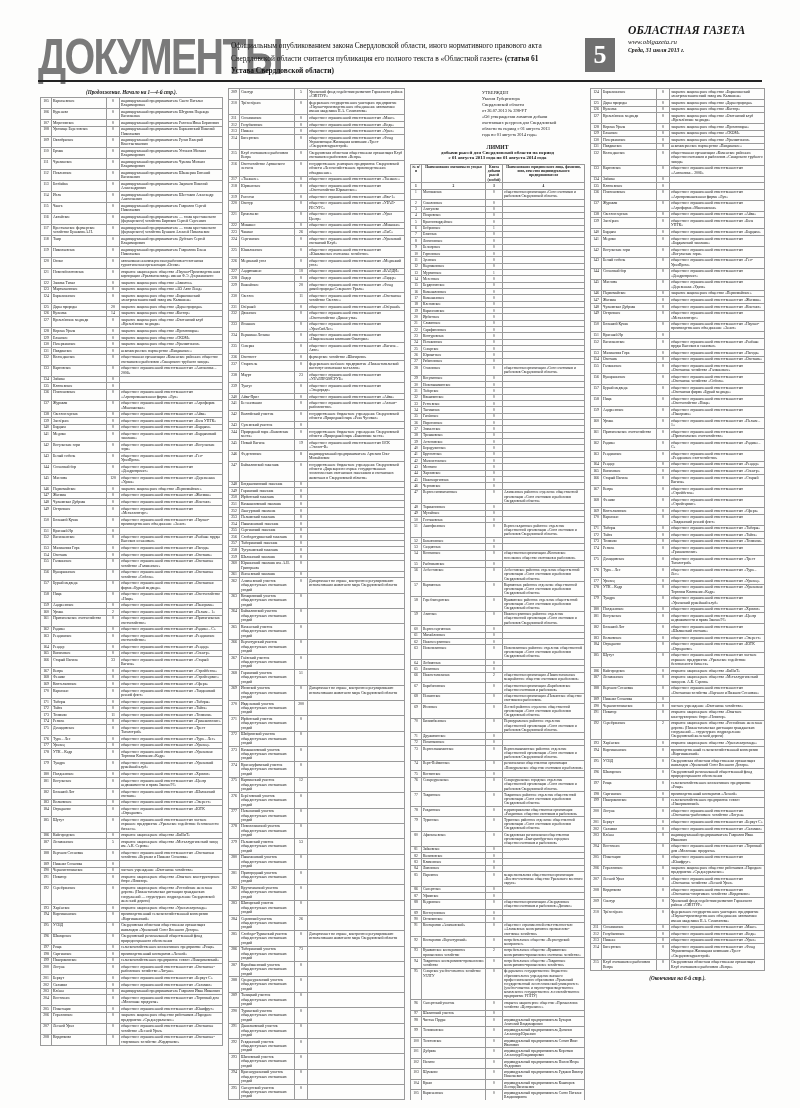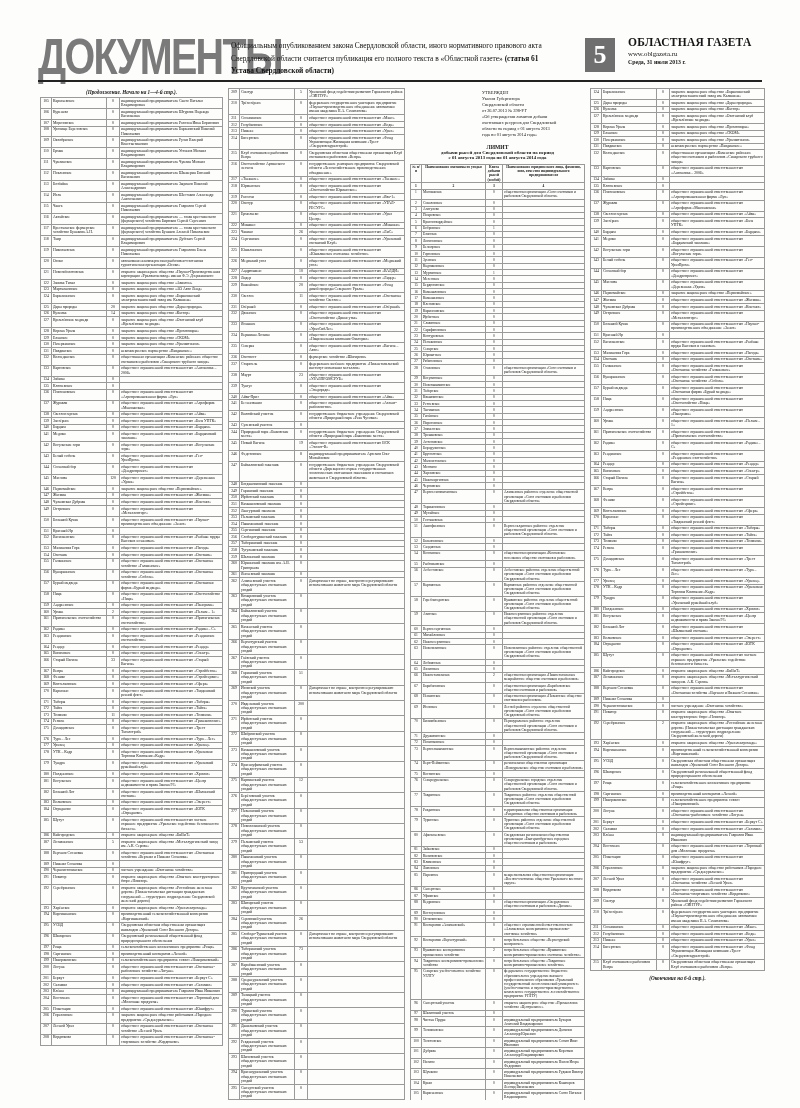--- a/index.html
+++ b/index.html
@@ -2,21 +2,21 @@
 <html><head>
 <meta charset="utf-8">
 <style>
   html,body{margin:0;padding:0;}
   body{width:800px;height:1108px;position:relative;background:#fdfdfc;font-family:"Liberation Serif",serif;color:#151515;overflow:hidden;}
   
   .masthead{position:absolute;left:38px;top:26px;font-family:"Liberation Sans",sans-serif;font-weight:800;font-size:47px;letter-spacing:-2px;color:#7a7a7a;transform:scaleX(.84) scaleY(1.08);transform-origin:left top;white-space:nowrap;}
   .notice{position:absolute;left:231px;top:40px;width:330px;font-size:7.4px;line-height:1.7;color:#111;}
   .notice b{font-weight:700;}
   .pagebox{position:absolute;left:585px;top:38px;width:30px;height:34px;background:#6f6f6f;color:#fff;text-align:center;font-family:"Liberation Serif",serif;font-weight:700;font-size:26px;line-height:34px;}
-  .paper{position:absolute;left:628px;top:36px;width:140px;}
+  .paper{position:absolute;left:628px;top:24px;width:140px;font-style:italic;}
   .paper .pname{font-weight:700;font-size:11.5px;letter-spacing:.2px;}
   .paper .psite{font-size:6.8px;margin-top:2px;}
   .paper .pdate{font-size:5.8px;font-weight:700;margin-top:2px;}
   .hrule{position:absolute;left:38px;top:80px;width:724px;height:2px;background:#222;}
   
   .strip{position:absolute;top:88px;height:1012px;overflow:hidden;}
   #s1{left:40px;width:183px;}
   #s2{left:228px;width:177px;}
   #s3{left:410px;width:175px;}
   #s4{left:590px;width:175px;}

